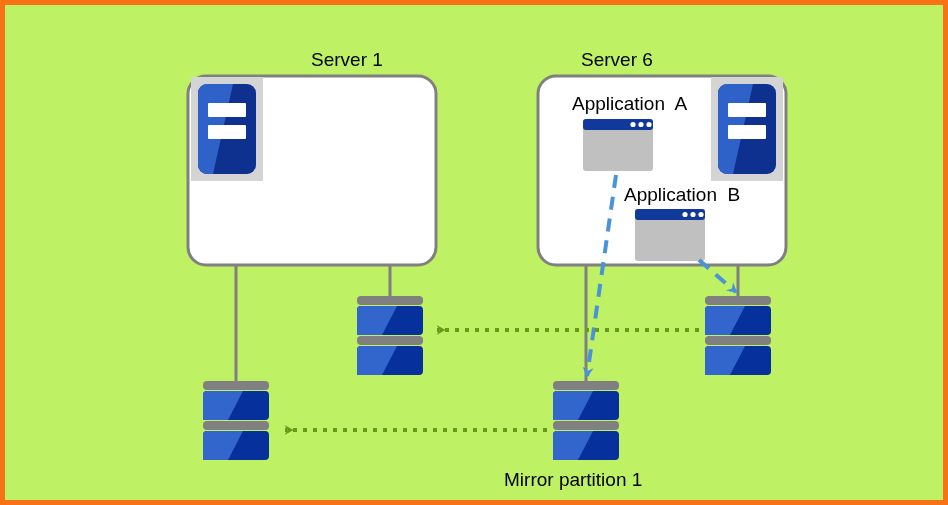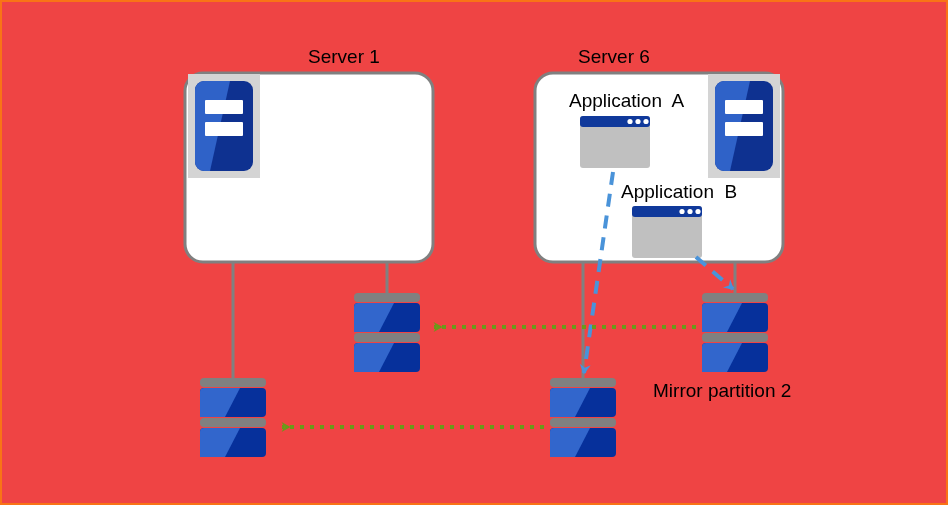--- a/index.html
+++ b/index.html
@@ -7,22 +7,22 @@
     padding: 0;
     background: #ffffff;
   }
   body {
     font-family: "Liberation Sans", sans-serif;
   }
   #canvas {
     position: relative;
     width: 948px;
     height: 505px;
-    background: #ef4444;
-    border: 2px solid #f97316;
+    background: #bef264;
+    border: 5px solid #f97316;
     box-sizing: border-box;
     overflow: hidden;
     text-align: right;
   }
   #svg-layer {
     position: absolute;
     left: 0;
     top: 0;
     width: 948px;
     height: 505px;
@@ -152,17 +152,17 @@
   </svg>
 
   <div class="lbl" style="left:306px; top:44px;">Server 1</div>
 
   <div class="lbl" style="left:576px; top:44px;">Server 6</div>
 
   <div class="lbl" style="left:567px; top:88px;">Application  A</div>
 
   <div class="lbl" style="left:619px; top:179px;">Application  B</div>
 
-  <div class="lbl" style="left:651px; top:378px;">Mirror partition 2</div>
 
+  <div class="lbl" style="left:499px; top:464px;">Mirror partition 1</div>
 
 
 </div>
 
 </body></html>

